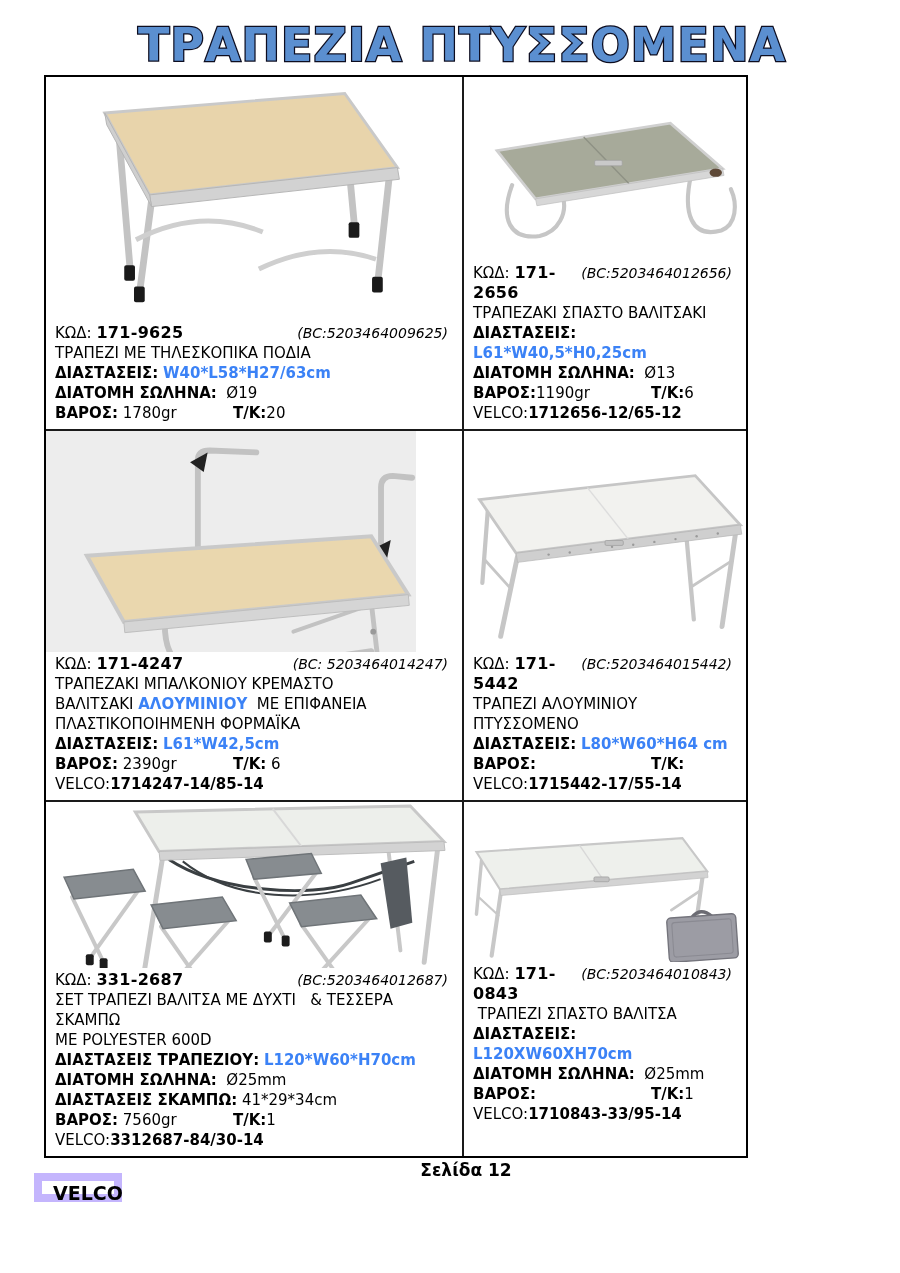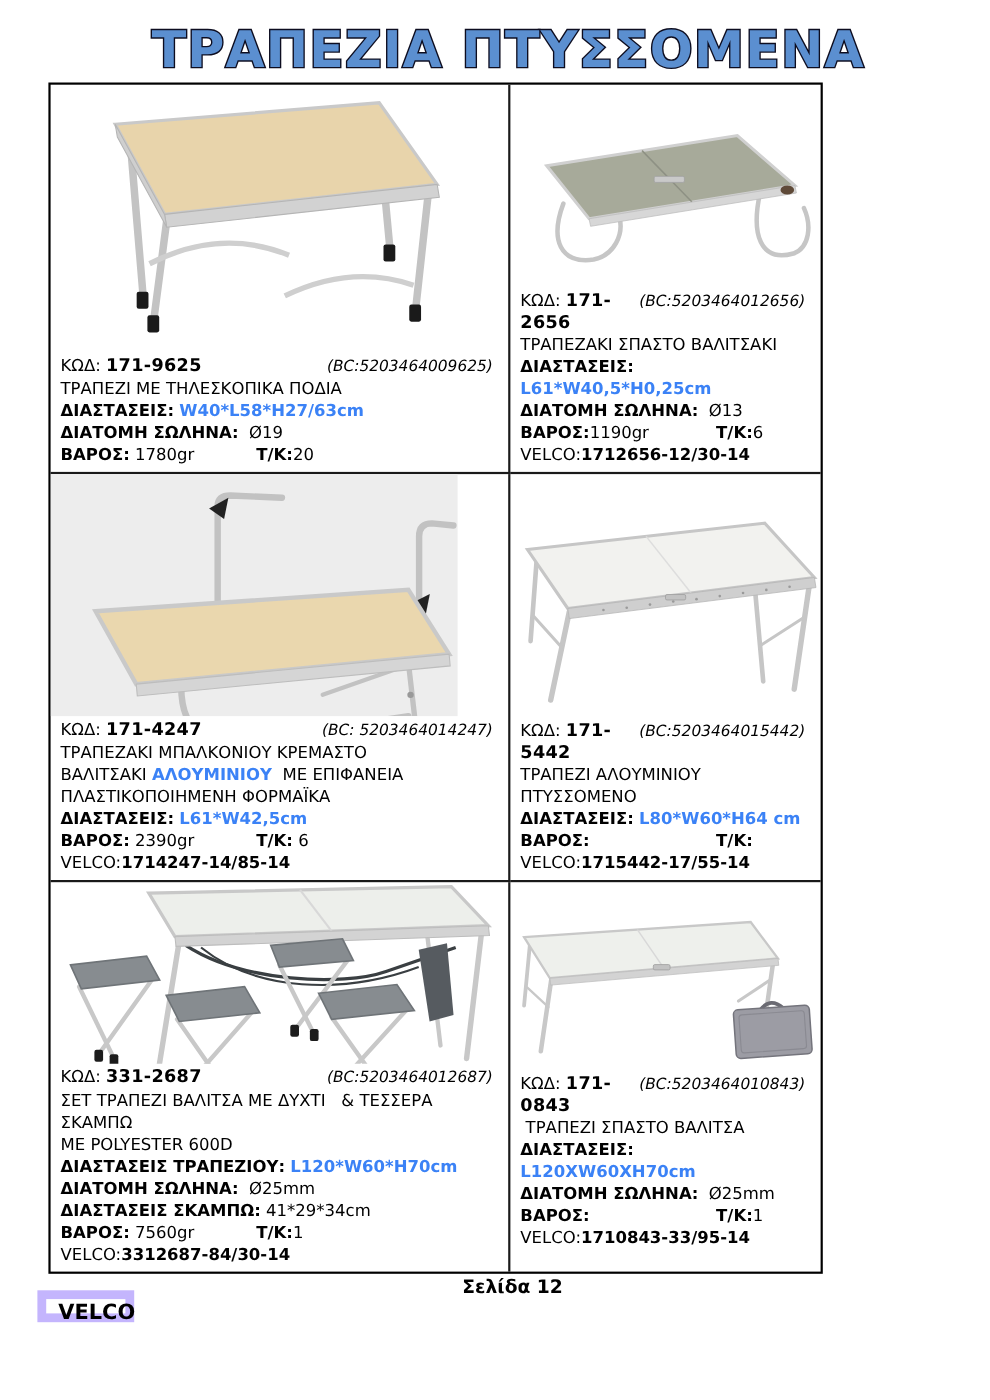--- a/index.html
+++ b/index.html
@@ -18,21 +18,21 @@
   .cell { display:flex; flex-direction:column; overflow:hidden; }
   .cell.b-r { border-right:2px solid #1a1a1a; }
   .cell.b-b { border-bottom:2px solid #1a1a1a; }
 
   .photo { flex:1 1 auto; display:flex; align-items:flex-start; justify-content:center; overflow:hidden; }
   .photo.graybg { background:#ededed; margin-right:46px; align-items:flex-start; justify-content:flex-start; }
   .photo svg { display:block; }
 
   
   .info { flex:0 0 auto; padding:2px 8px 6px 9px; }
-  .info.gap-bottom { padding-bottom:21px; }
+  .info.gap-bottom { padding-bottom:32px; }
   .line { font-size:15px; line-height:20px; white-space:pre-wrap; }
   .b { font-weight:bold; }
   .red { font-weight:bold; color:#3b82f6; }
   .code-line { display:flex; justify-content:space-between; align-items:baseline; padding-right:6px; }
   .code { font-weight:bold; font-size:16px; letter-spacing:0.3px; }
   .bc { font-style:italic; font-size:14px; }
   .wpart { display:inline-block; min-width:178px; }
 
   
   .page-num { position:absolute; left:16px; top:1160px; width:900px; text-align:center;
@@ -105,21 +105,21 @@
     </div>
     <div class="info">
       <div class="line code-line">
         <span><span>ΚΩΔ:</span> <span class="code">171-2656</span></span>
         <span class="bc">(BC:5203464012656)</span>
       </div>
       <div class="line">ΤΡΑΠΕΖΑΚΙ ΣΠΑΣΤΟ ΒΑΛΙΤΣΑΚΙ</div>
       <div class="line"><span class="b">ΔΙΑΣΤΑΣΕΙΣ:</span> <span class="red">L61*W40,5*H0,25cm</span></div>
       <div class="line"><span class="b">ΔΙΑΤΟΜΗ ΣΩΛΗΝΑ:</span>  <span>Ø13</span></div>
       <div class="line"><span class="wpart"><span class="b">ΒΑΡΟΣ:</span><span>1190gr</span></span><span class="b">Τ/Κ:</span><span>6</span></div>
-      <div class="line"><span>VELCO:</span><span class="b">1712656-12/30-14</span></div>
+      <div class="line"><span>VELCO:</span><span class="b">1712656-12/65-12</span></div>
     </div>
   </div>
 
   <div class="cell b-r b-b">
     <div class="photo graybg">
       <svg width="370" height="226" viewBox="0 0 372 232">
         <g stroke="#c2c2c2" stroke-width="6" fill="none" stroke-linecap="round">
           <path d="M152,118 L152,30 Q152,20 164,20 L212,22"></path>
           <path d="M340,140 L340,58 Q340,46 352,46 L372,48"></path>
           <path d="M118,198 C118,244 142,252 192,246 L330,226"></path>

